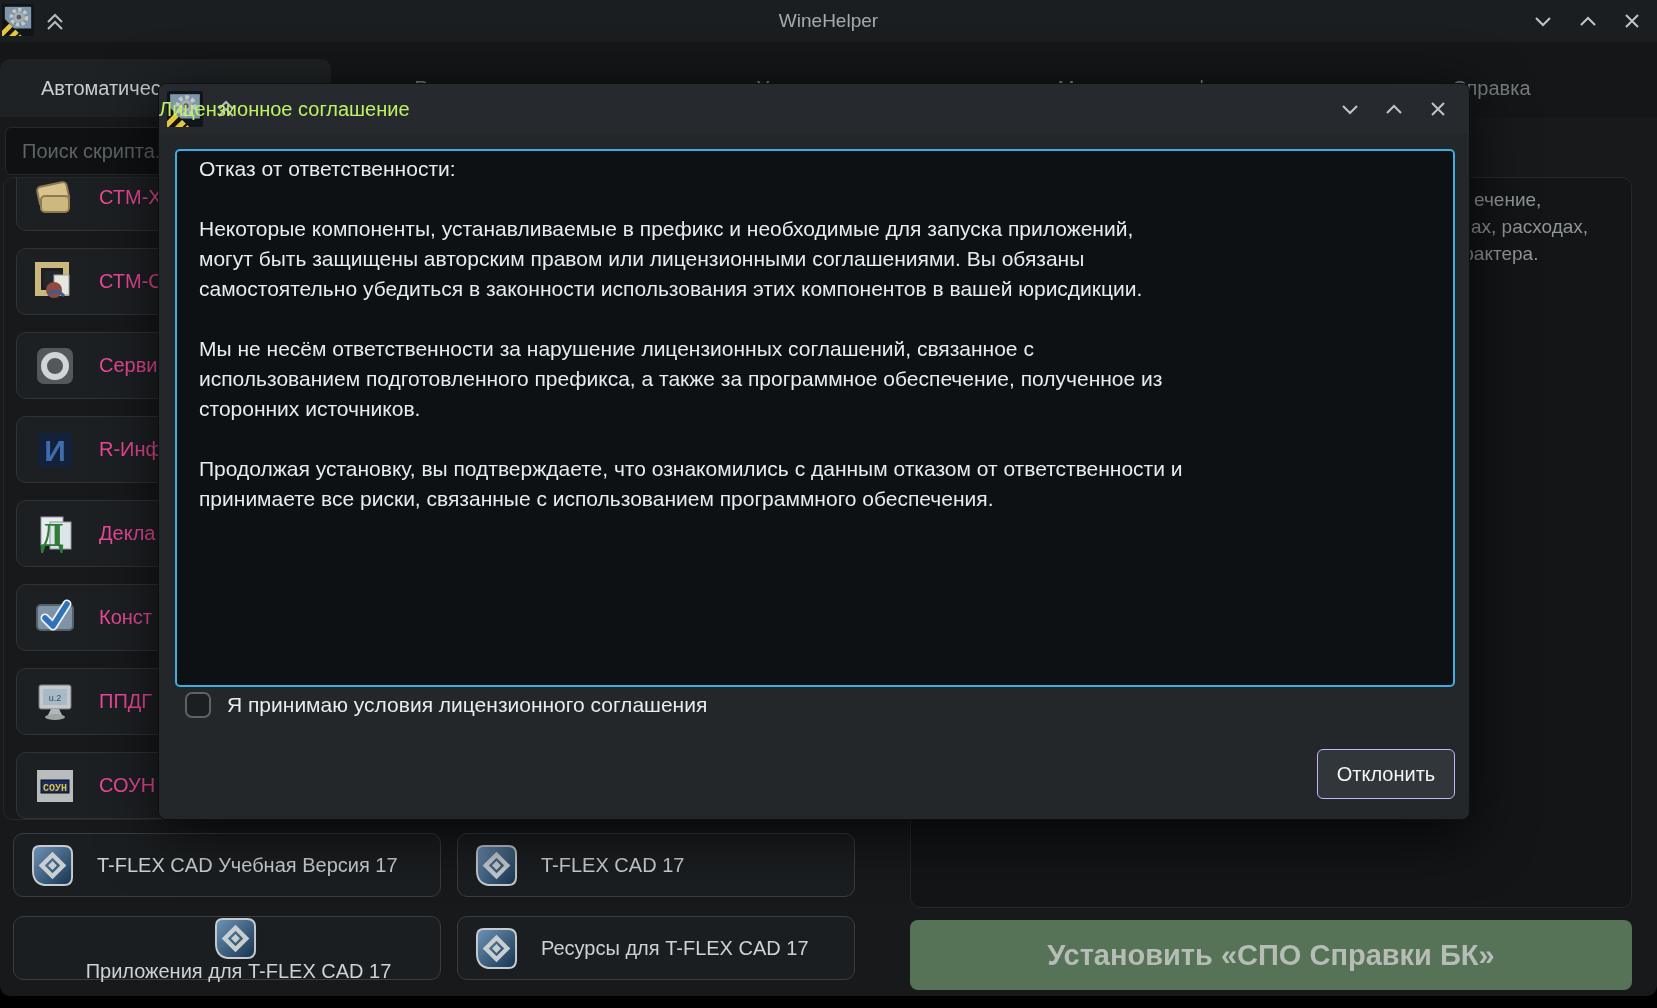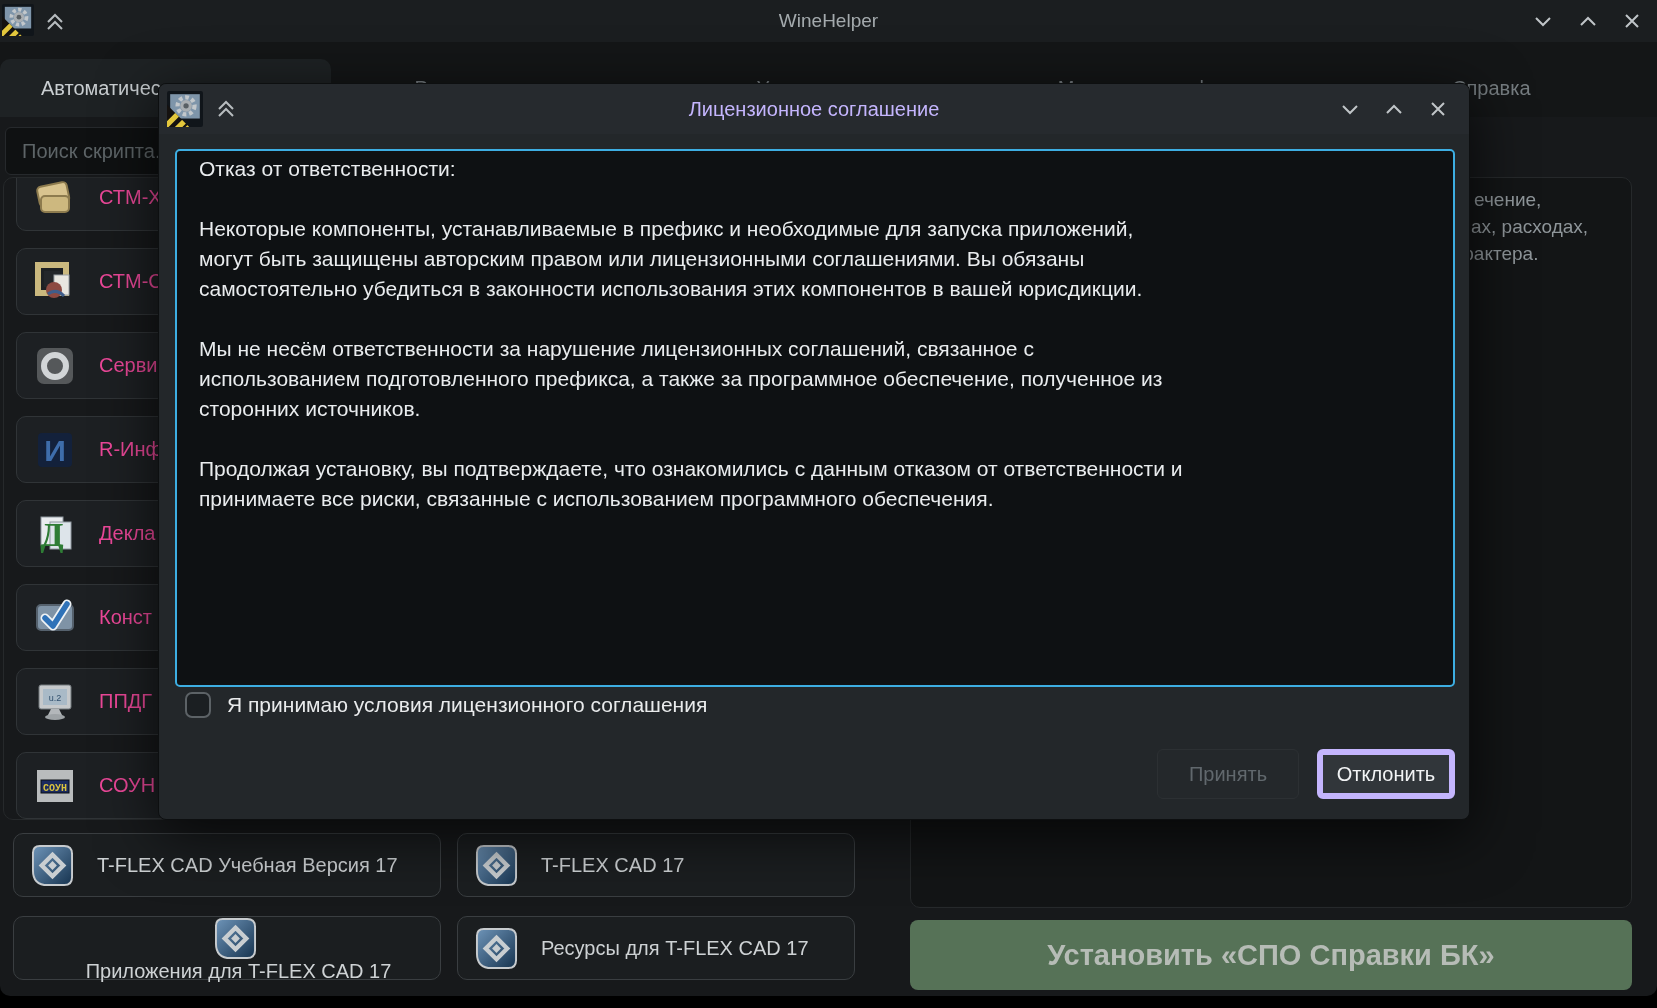--- a/index.html
+++ b/index.html
@@ -56,21 +56,21 @@
     background:#567257; border:none; border-radius:8px; color:#b6bcb6;
     font-size:29px; font-weight:bold; font-family:inherit; cursor:pointer; }
 
   
   .dialog { position:absolute; left:158px; top:83px; width:1312px; height:737px;
     background:#23272a; border-radius:8px; box-shadow:0 14px 60px rgba(0,0,0,.72);
     border:1px solid #0d0f10; }
   .dialog-titlebar { position:absolute; left:0; top:0; width:100%; height:50px;
     background:#262a2e; border-radius:8px 8px 0 0; }
   .dialog-title { position:absolute; left:0; right:0; top:0; height:50px; line-height:50px;
-    text-align:center; color:#c4b5fd; font-size:20px; }
+    color:#bef264; font-size:20px; }
   .d-app-icon { position:absolute; left:8px; top:7px; width:36px; height:36px; }
   .d-shade-icon { position:absolute; left:56px; top:14px; width:22px; height:22px; }
   .dctl { position:absolute; top:14px; width:22px; height:22px; cursor:pointer; }
   .dctl-min { left:1180px; } .dctl-max { left:1224px; } .dctl-close { left:1268px; }
 
   .license-box { position:absolute; left:16px; top:65px; width:1280px; height:538px;
     background:#0e1113; border:2px solid #3daee2; border-radius:5px;
     padding:3px 22px; overflow:hidden; }
   .license-box p { max-width:990px; color:#e9ecee; font-size:21px; line-height:30px;
     margin-bottom:30px; }
@@ -78,21 +78,21 @@
 
   .checkbox-row { position:absolute; left:26px; top:607px; height:28px;
     display:flex; align-items:center; }
   .checkbox { width:26px; height:26px; border:2px solid #5c6266; border-radius:7px;
     background:#1b1f22; cursor:pointer; flex:0 0 auto; }
   .checkbox-label { margin-left:16px; color:#e9ebec; font-size:21px; white-space:nowrap; }
 
   .dlg-btn { position:absolute; top:665px; height:50px; border-radius:6px;
     font-size:20px; font-family:inherit; cursor:pointer; }
   .btn-accept { left:998px; width:142px; background:#24282b; border:1px solid #2c3033; color:#61686d; }
-  .btn-decline { left:1158px; width:138px; background:#31363a; border:6px solid #c4b5fd; color:#f2f4f5; }
+  .btn-decline { left:1158px; width:138px; background:#31363a; border:1px solid #c4b5fd; color:#f2f4f5; }
 </style>
 </head>
 <body>
 
 <svg width="0" height="0" style="position:absolute">
   <defs>
     <clipPath id="hzclip">
         <polygon points="0,13 0,34 21,34"></polygon>
       </clipPath>
     <linearGradient id="tfg" x1="0" y1="0" x2="1" y2="1">
@@ -297,16 +297,15 @@
       <p>Некоторые компоненты, устанавливаемые в префикс и необходимые для запуска приложений, могут быть защищены авторским правом или лицензионными соглашениями. Вы обязаны самостоятельно убедиться в законности использования этих компонентов в вашей юрисдикции.</p>
       <p>Мы не несём ответственности за нарушение лицензионных соглашений, связанное с использованием подготовленного префикса, а также за программное обеспечение, полученное из сторонних источников.</p>
       <p>Продолжая установку, вы подтверждаете, что ознакомились с данным отказом от ответственности и принимаете все риски, связанные с использованием программного обеспечения.</p>
     </div>
 
     <div class="checkbox-row">
       <div class="checkbox"></div>
       <span class="checkbox-label">Я принимаю условия лицензионного соглашения</span>
     </div>
 
-    <button class="dlg-btn btn-accept" disabled="">Принять</button>
     <button class="dlg-btn btn-decline">Отклонить</button>
   </div>
 </div>
 
 </body></html>

